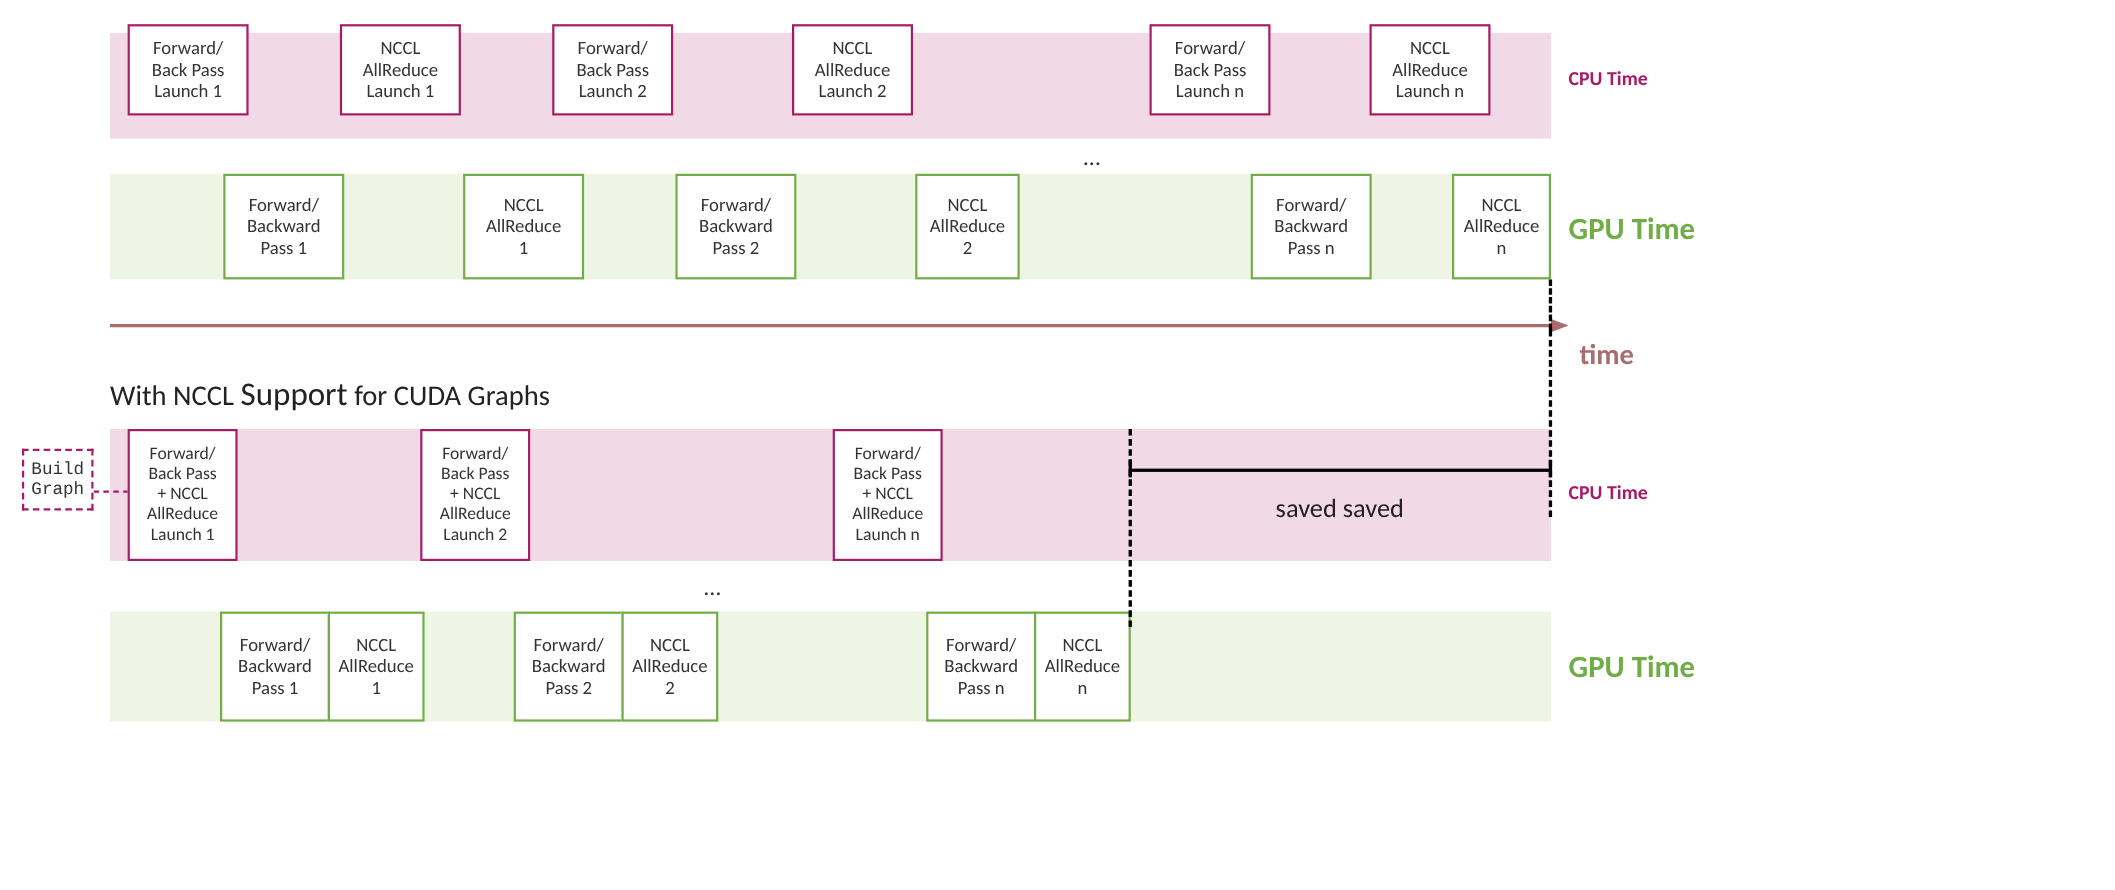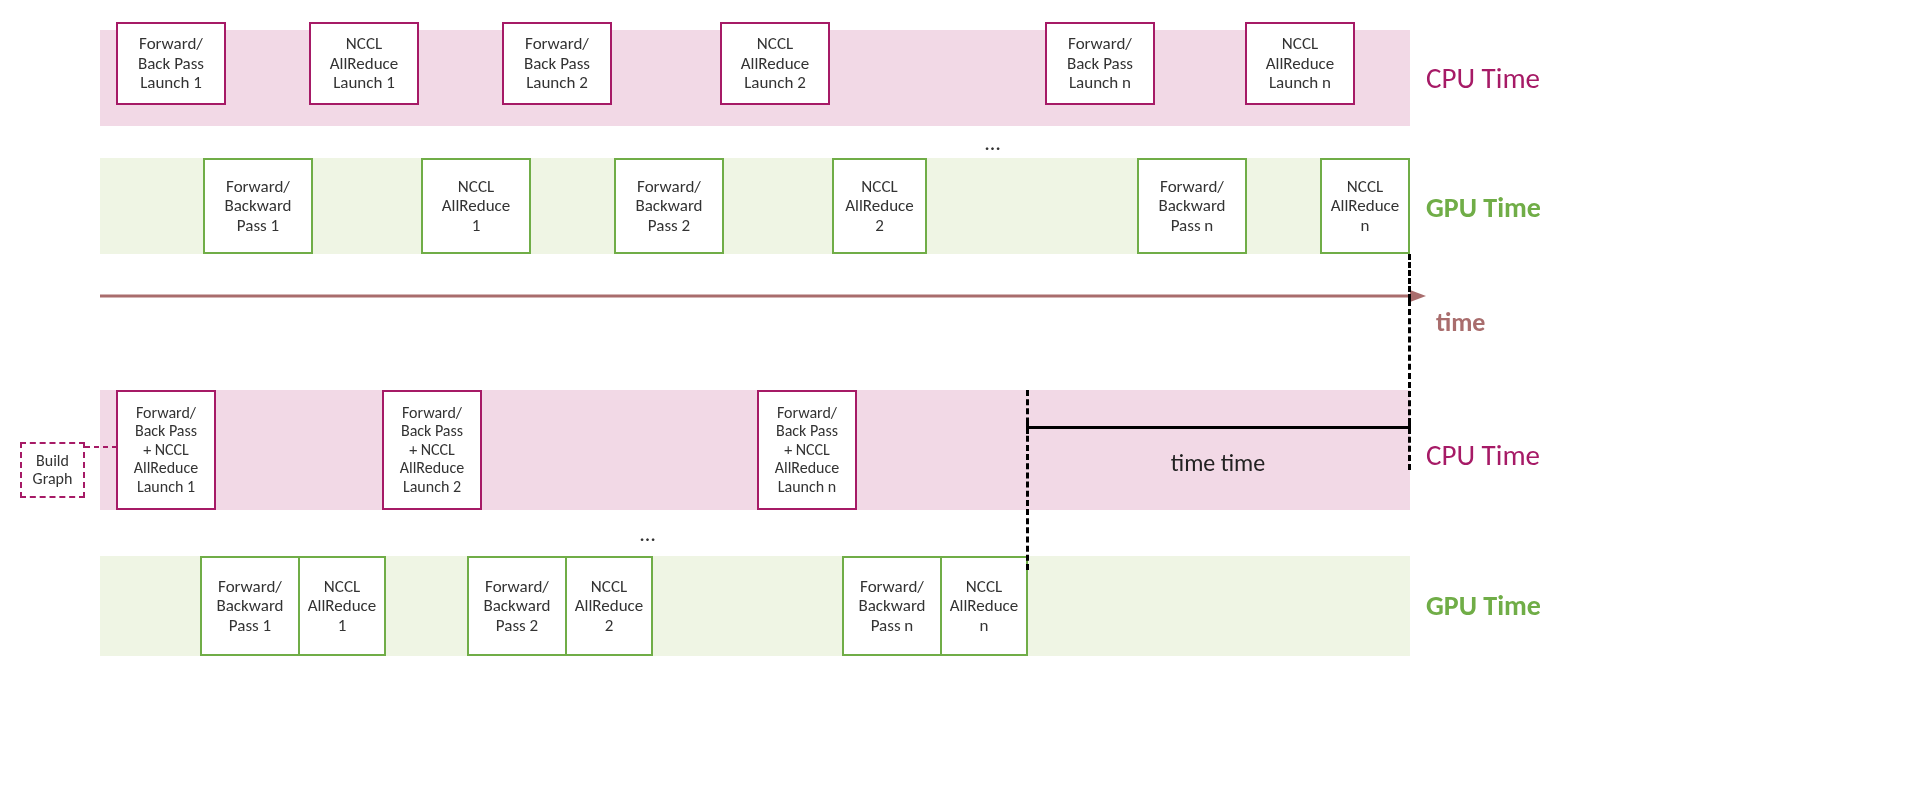--- a/index.html
+++ b/index.html
@@ -51,23 +51,23 @@
     text-align: center;
     padding: 2px 4px;
   }
   .cpu-box.dashed { border-style: dashed; }
   .dash-line-v {
     position: absolute;
     border-left: 3px dashed #000;
   }
   .label-cpu {
     position: absolute;
-    font-weight: 400;
+    font-weight: 700;
     color: #a61a66;
-    font-size: 29px;
+    font-size: 18px;
   }
   .label-gpu {
     position: absolute;
     font-weight: 700;
     color: #70ad47;
     font-size: 28px;
   }
   .label-time {
     position: absolute;
     font-weight: 700;
@@ -131,24 +131,27 @@
   <div class="label-gpu" style="left:1426px; top:190px;">GPU Time</div>
 
   <svg style="position:absolute; left:100px; top:286px; width:1330px; height:20px;">
     <line x1="0" y1="10" x2="1310" y2="10" stroke="#a96d6d" stroke-width="3"></line>
     <polygon points="1310,4 1326,10 1310,16" fill="#a96d6d"></polygon>
   </svg>
   <div class="label-time" style="left:1436px; top:306px;">time</div>
 
   <div class="dash-line-v" style="left:1408px; top:254px; height:46px;"></div>
 
+  <div class="section-title" style="left:100px; top:340px;">
+     <span style="font-size:26px;">With NCCL </span><span style="font-size:30px;">Support</span><span style="font-size:26px;"> for CUDA Graphs</span>
+  </div>
 
   <div class="cpu-strip" style="left:100px; top:390px; width:1310px; height:120px;"></div>
 
-  <div class="cpu-box dashed" style="left:20px; top:442px; width:65px; height:56px; font-size:16px;">Build<br>Graph</div>
+  <div class="cpu-box dashed" style="left:20px; top:408px; width:65px; height:56px; font-size:16px;font-family:Liberation Mono, monospace;">Build<br>Graph</div>
 
   <svg style="position:absolute; left:85px; top:442px; width:35px; height:10px;">
     <line x1="0" y1="5" x2="35" y2="5" stroke="#a61a66" stroke-width="2" stroke-dasharray="5,4"></line>
   </svg>
 
   <div class="cpu-box" style="left:116px; top:390px; width:100px; height:120px; font-size:16px;">Forward/<br>Back Pass<br>+ NCCL<br>AllReduce<br>Launch 1</div>
   <div class="cpu-box" style="left:382px; top:390px; width:100px; height:120px; font-size:16px;">Forward/<br>Back Pass<br>+ NCCL<br>AllReduce<br>Launch 2</div>
   <div class="cpu-box" style="left:757px; top:390px; width:100px; height:120px; font-size:16px;">Forward/<br>Back Pass<br>+ NCCL<br>AllReduce<br>Launch n</div>
 
   <div class="label-cpu" style="left:1426px; top:437px;">CPU Time</div>
@@ -166,15 +169,15 @@
 
   <div class="label-gpu" style="left:1426px; top:588px;">GPU Time</div>
 
   <div class="dash-line-v" style="left:1026px; top:390px; height:180px;"></div>
 
   <div class="dash-line-v" style="left:1408px; top:300px; height:170px;"></div>
 
   <div class="time-saved-bar" style="left:1029px; top:426px; width:380px;"></div>
   <div class="time-saved-tick" style="left:1026px; top:418px; height:16px;"></div>
   <div class="time-saved-tick" style="left:1408px; top:418px; height:16px;"></div>
-  <div class="time-saved-label" style="left:1148px; top:448px; width:140px;">time time</div>
+  <div class="time-saved-label" style="left:1148px; top:448px; width:140px;">saved saved</div>
 
 </div>
 
 </body></html>

